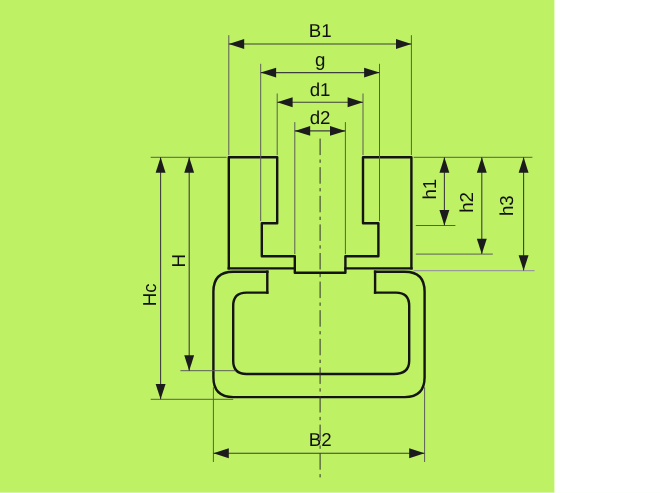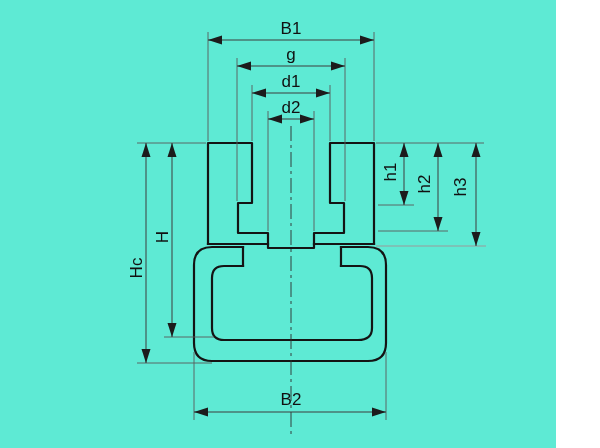--- a/index.html
+++ b/index.html
@@ -1,16 +1,16 @@
 <!DOCTYPE html>
 <html><head>
 <meta charset="utf-8">
 <style>
   html,body{margin:0;padding:0;background:#fff;}
-  .stage{width:556px;height:448px;background:#5eead4;position:relative;overflow:hidden;}
+  .stage{width:504px;height:448px;background:#bef264;position:relative;overflow:hidden;}
   svg{display:block;}
   .outline{stroke:#141414;stroke-width:2.2;fill:none;stroke-linejoin:round;stroke-linecap:square;}
   .dim{stroke:#3d3d3d;stroke-width:1;fill:none;stroke-linecap:butt;}
   .ext{stroke:#5a5a5a;stroke-width:0.9;fill:none;}
   .ext-gray{stroke:#9a9a9a;stroke-width:1.1;fill:none;}
   .arr{fill:#1c1c1c;stroke:none;}
   .cline{stroke:#2e2e2e;stroke-width:0.9;stroke-dasharray:15 4 3 4;fill:none;}
   text{font-family:"Liberation Sans","DejaVu Sans",sans-serif;font-size:17px;fill:#111;}
 </style>
 </head>

